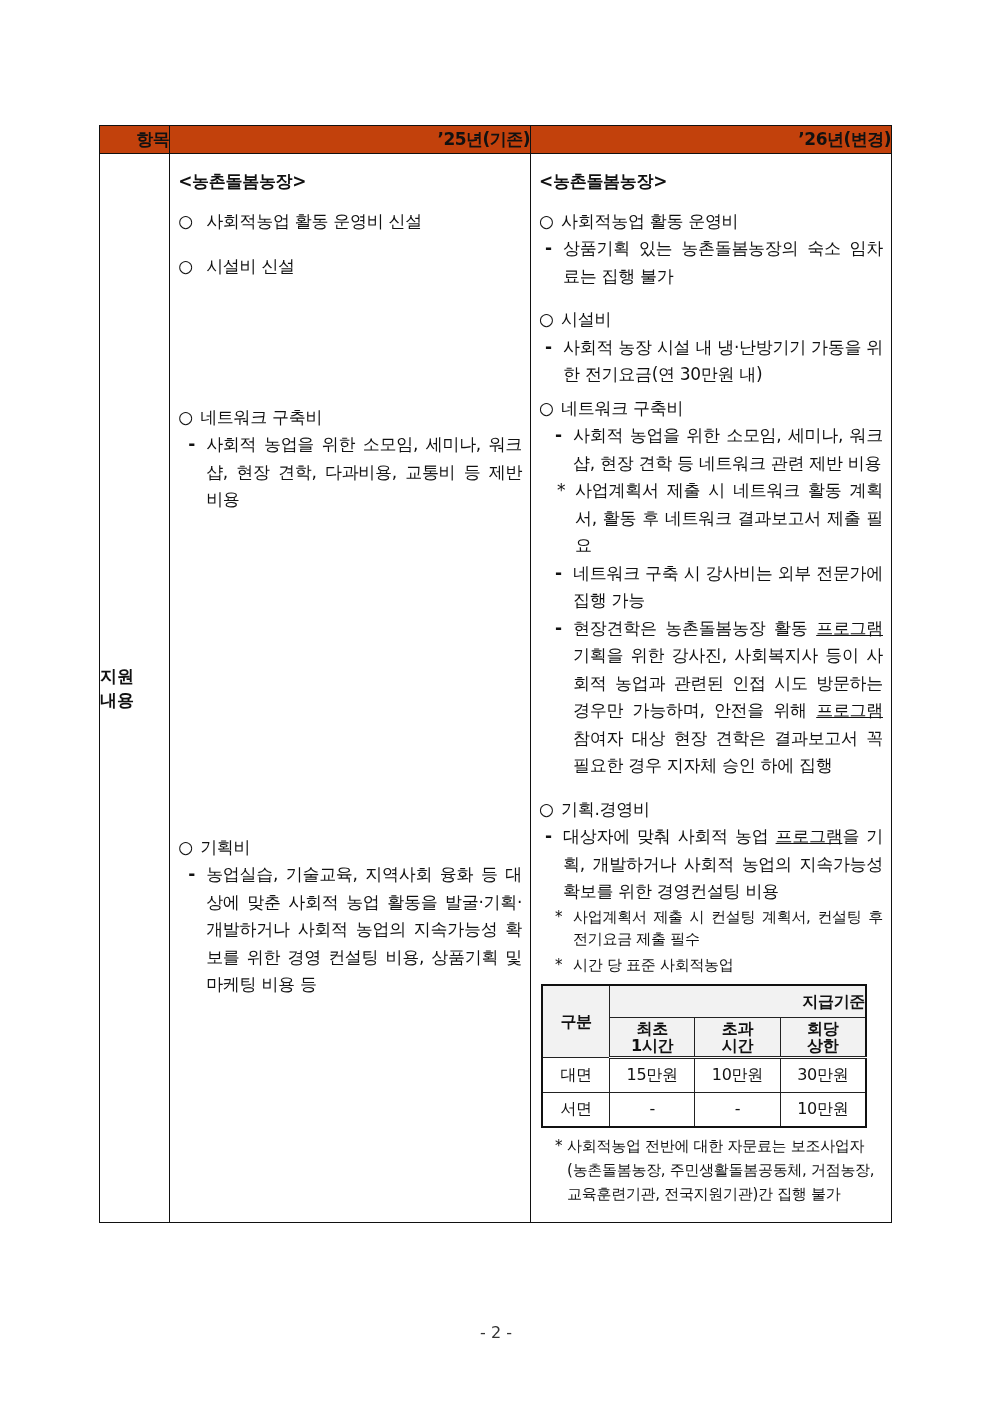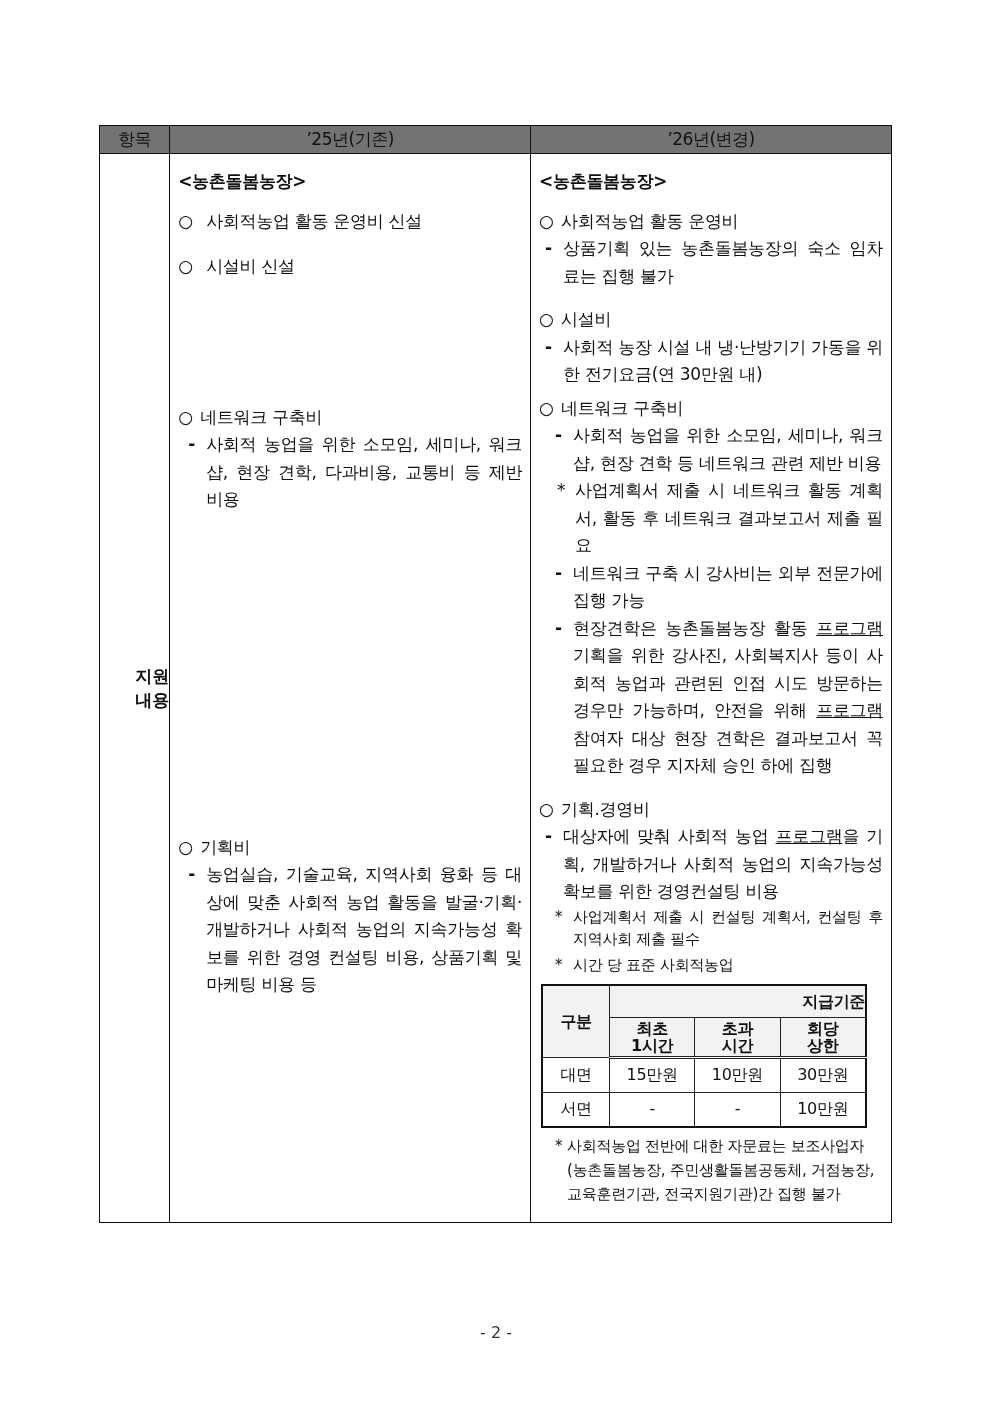--- a/index.html
+++ b/index.html
@@ -9,28 +9,28 @@
     color: #111;
   }
   .main-table {
     position: absolute; left: 99px; top: 125px; width: 793px;
     border-collapse: collapse; table-layout: fixed;
   }
   .main-table td, .main-table th {
     border: 1.5px solid #111; vertical-align: top; padding: 0;
   }
   .main-table thead th {
-    background: #737373; height: 27px; font-size: 17px; font-weight: normal;
-    text-align: center; vertical-align: middle; letter-spacing: -0.5px;
+    background: #c2410c; height: 27px; font-size: 17px; font-weight: bold;
+    text-align: right; vertical-align: middle; letter-spacing: -0.5px;
   }
   .col-item { width: 70px; }
   .col-old { width: 360px; }
   .col-new { width: 360px; }
   td.item-cell {
-    vertical-align: middle !important; text-align: right;
+    vertical-align: middle !important; text-align: left;
     font-size: 17px; font-weight: bold; line-height: 24px;
   }
   .cell-inner { padding: 14px 8px 16px 8px; font-size: 17px; line-height: 27.5px; letter-spacing: -0.3px; }
   .sec-title { font-weight: bold; margin-bottom: 12px; }
   .bullet { display: flex; }
   .bullet .mark { width: 28px; flex: none; }
   .dash { display: flex; padding-left: 10px; }
   .dash .mark { width: 18px; flex: none; font-weight: bold; }
   .dash .txt, .star .txt, .bullet .txt { flex: 1; text-align: justify; }
   .star { display: flex; padding-left: 18px; }
@@ -173,21 +173,21 @@
             <span class="txt">기획.경영비</span>
           </div>
           <div class="dash" style="padding-left:6px">
             <span class="mark">-</span>
             <span class="txt">
               <span>대상자에 맞춰 사회적 농업 </span><span class="u">프로그램</span><span>을 기획, 개발하거나 사회적 농업의 지속가능성 확보를 위한 경영컨설팅 비용</span>
             </span>
           </div>
           <div class="star small" style="padding-left:16px">
             <span class="mark">*</span>
-            <span class="txt" style="padding-left:4px">사업계획서 제출 시 컨설팅 계획서, 컨설팅 후 지역사회 제출 필수</span>
+            <span class="txt" style="padding-left:4px">사업계획서 제출 시 컨설팅 계획서, 컨설팅 후 전기요금 제출 필수</span>
           </div>
           <div class="star small" style="padding-left:16px; margin-top:4px">
             <span class="mark">*</span>
             <span class="txt" style="padding-left:4px">시간 당 표준 사회적농업</span>
           </div>
 
           <table class="sub-table">
             <tbody>
                 <tr>
               <th rowspan="2" style="width:66px">구분</th>

